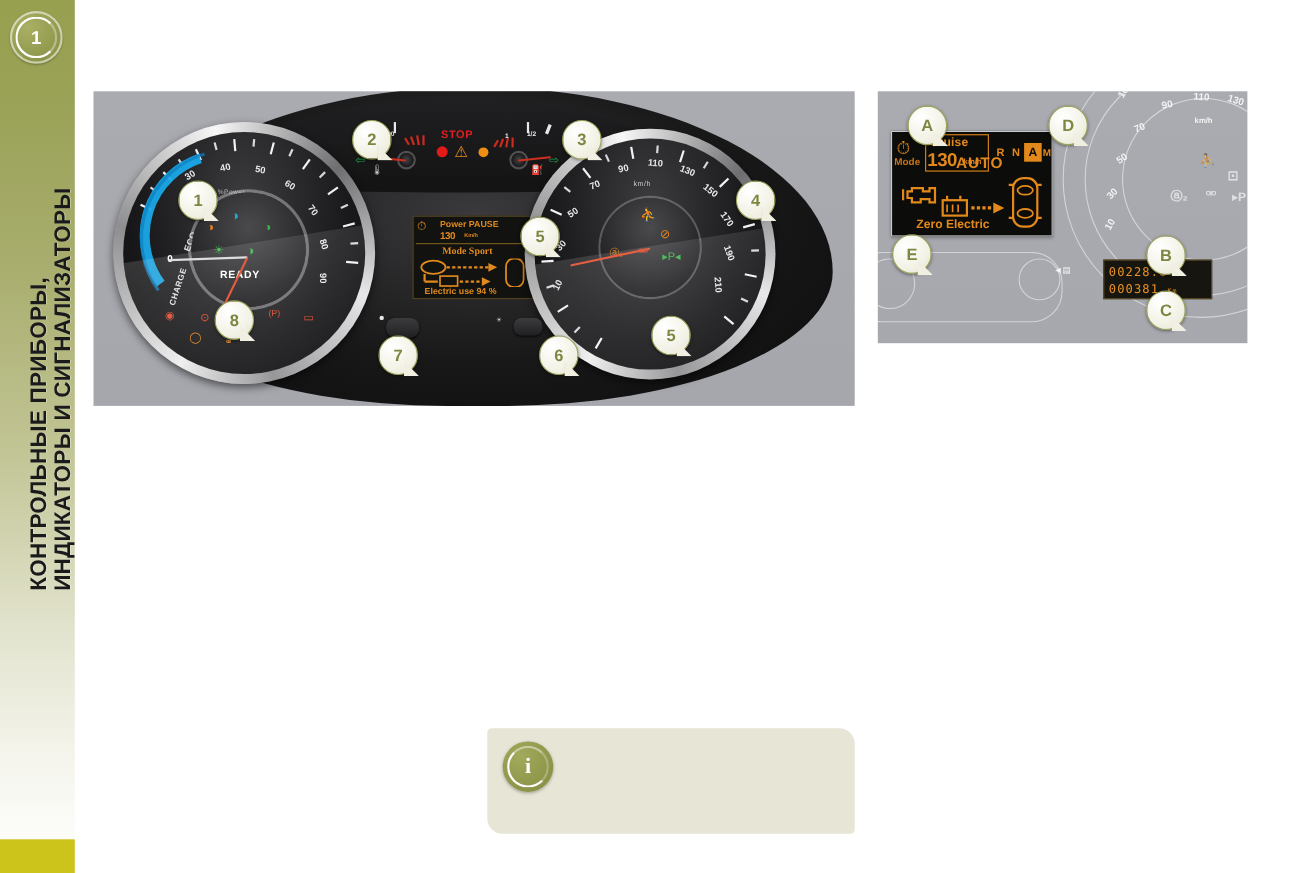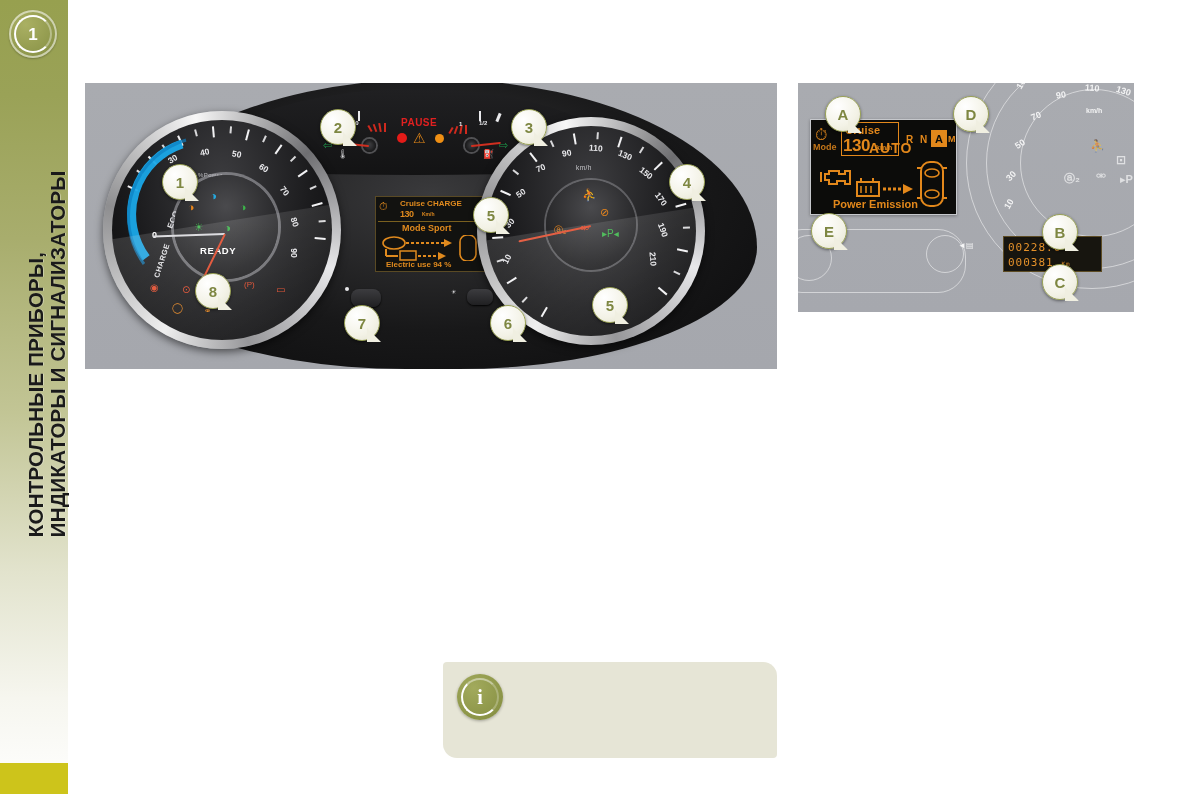--- a/index.html
+++ b/index.html
@@ -145,21 +145,21 @@
         <div style="position:absolute;left:5px;top:1px;width:2px;height:8px;background:#d02a1e;transform:rotate(-20deg);"></div>
         <div style="position:absolute;left:10px;top:0;width:2px;height:9px;background:#d02a1e;transform:rotate(-10deg);"></div>
         <div style="position:absolute;left:15px;top:0;width:2px;height:9px;background:#d02a1e;"></div>
       </div>
       <div class="hub" style="left:36px;top:26px;width:13px;height:13px;"></div>
       <div class="needle" style="left:42px;top:32px;width:30px;background:#cf2f20;transform:rotate(186deg);"></div>
       <div class="tellt" style="left:-4px;top:26px;color:#1f9a4a;font-size:11px;">⇦</div>
       <div class="tellt" style="left:10px;top:36px;color:#d8d8da;font-size:9px;">🌡</div>
     </div>
 
-    <div class="stopword" style="left:80px;top:10px;">PAUSE</div>
+    <div class="stopword" style="left:80px;top:10px;">STOP</div>
     <div style="position:absolute;left:76px;top:26px;width:10px;height:10px;border-radius:50%;background:#e31b18;"></div>
     <div style="position:absolute;left:92px;top:24px;color:#e88a18;font-size:14px;line-height:14px;">⚠</div>
     <div style="position:absolute;left:114px;top:27px;width:9px;height:9px;border-radius:50%;background:#ef8f14;"></div>
 
     <div style="position:absolute;left:122px;top:6px;width:70px;height:52px;">
       <div style="position:absolute;left:2px;top:12px;width:24px;height:14px;">
         <div style="position:absolute;left:20px;top:0;width:2px;height:9px;background:#d02a1e;"></div>
         <div style="position:absolute;left:15px;top:0;width:2px;height:9px;background:#d02a1e;transform:rotate(10deg);"></div>
         <div style="position:absolute;left:10px;top:1px;width:2px;height:8px;background:#d02a1e;transform:rotate(20deg);"></div>
         <div style="position:absolute;left:5px;top:2px;width:2px;height:7px;background:#d02a1e;transform:rotate(30deg);"></div>
@@ -271,25 +271,25 @@
         <div class="tellt" style="left:128px;top:2px;color:#e0492a;">▭</div>
         <div class="tellt" style="left:24px;top:20px;color:#e8851c;">◯</div>
         <div class="tellt" style="left:56px;top:24px;color:#e8851c;font-size:9px;">⚭</div>
       </div>
       <div class="glare"></div>
     </div>
   </div>
 
   <div class="lcd lcd-main">
     <div style="position:absolute;left:3px;top:3px;color:#e08a1e;font-size:11px;">⏱</div>
-    <div class="lcd-txt" style="left:24px;top:2px;font-size:8px;">Cruise CHARGE</div>
+    <div class="lcd-txt" style="left:24px;top:2px;font-size:8px;">Power PAUSE</div>
     <div class="lcd-txt" style="left:24px;top:12px;font-size:9px;letter-spacing:-.5px;">130</div>
     <div class="lcd-txt" style="left:46px;top:14px;font-size:5px;">Km/h</div>
     <div style="position:absolute;left:2px;top:24px;right:2px;height:1px;background:#7a601f;"></div>
-    <div class="lcd-txt" style="left:26px;top:26px;font-size:9px;">Mode Sport</div>
+    <div class="lcd-txt" style="left:26px;top:26px;font-size:9px;font-family:Liberation Serif, serif;">Mode Sport</div>
 
     <svg style="position:absolute;left:4px;top:38px;" width="100" height="26">
       <ellipse cx="14" cy="8" rx="11" ry="6" stroke="#e08a1e" stroke-width="1.6" fill="none"></ellipse>
       <line x1="26" y1="8" x2="64" y2="8" stroke="#e08a1e" stroke-width="2" stroke-dasharray="3 2"></line>
       <polygon points="64,4 72,8 64,12" fill="#e08a1e"></polygon>
       <rect x="20" y="16" width="16" height="9" stroke="#e08a1e" stroke-width="1.5" fill="none"></rect>
       <line x1="6" y1="14" x2="6" y2="21" stroke="#e08a1e" stroke-width="2"></line>
       <line x1="6" y1="21" x2="18" y2="21" stroke="#e08a1e" stroke-width="2"></line>
       <line x1="38" y1="21" x2="58" y2="21" stroke="#e08a1e" stroke-width="2" stroke-dasharray="3 2"></line>
       <polygon points="58,17 66,21 58,25" fill="#e08a1e"></polygon>
@@ -477,21 +477,21 @@
 
     <svg style="position:absolute;left:104px;top:40px;" width="36" height="48">
       <rect x="6" y="2" width="22" height="44" rx="9" stroke="#e3881b" stroke-width="2" fill="none"></rect>
       <ellipse cx="17" cy="13" rx="7" ry="4" stroke="#e3881b" stroke-width="1.6" fill="none"></ellipse>
       <ellipse cx="17" cy="34" rx="7" ry="4" stroke="#e3881b" stroke-width="1.6" fill="none"></ellipse>
       <line x1="2" y1="8" x2="6" y2="8" stroke="#e3881b" stroke-width="2"></line>
       <line x1="28" y1="8" x2="32" y2="8" stroke="#e3881b" stroke-width="2"></line>
       <line x1="2" y1="38" x2="6" y2="38" stroke="#e3881b" stroke-width="2"></line>
       <line x1="28" y1="38" x2="32" y2="38" stroke="#e3881b" stroke-width="2"></line>
     </svg>
-    <div class="t" style="left:22px;top:78px;font-size:11px;">Power Emission</div>
+    <div class="t" style="left:22px;top:78px;font-size:11px;">Zero Electric</div>
   </div>
 
   <div class="side-odo">
     <div><span>00228.6</span></div>
     <div><span>000381</span> <span class="u">Km</span></div>
   </div>
 
   <div class="callout" style="left:27px;top:13px;">A</div>
   <div class="callout" style="left:244px;top:131px;">B</div>
   <div class="callout" style="left:244px;top:181px;">C</div>

